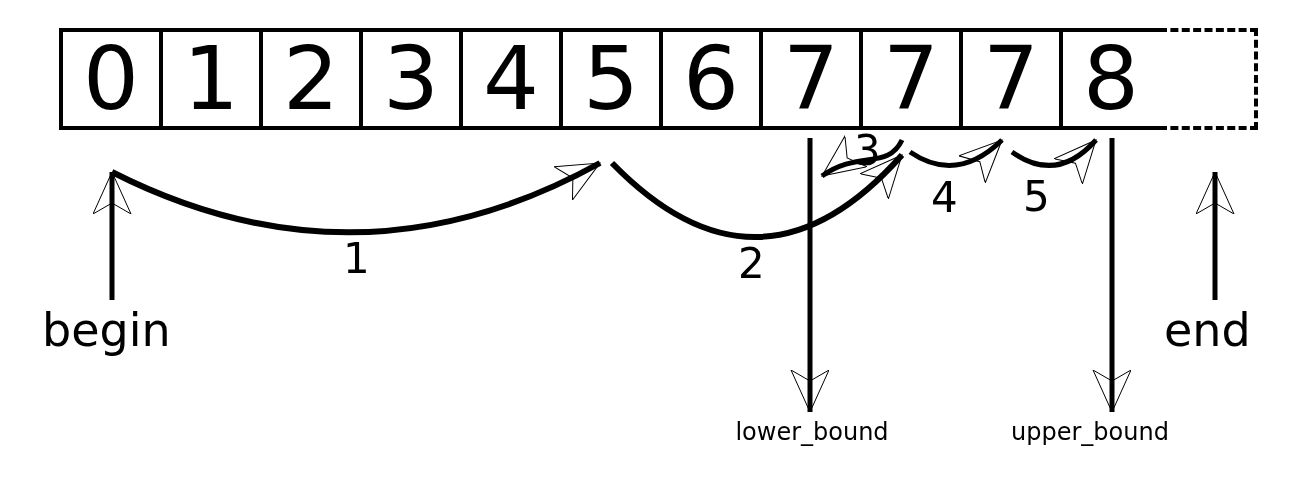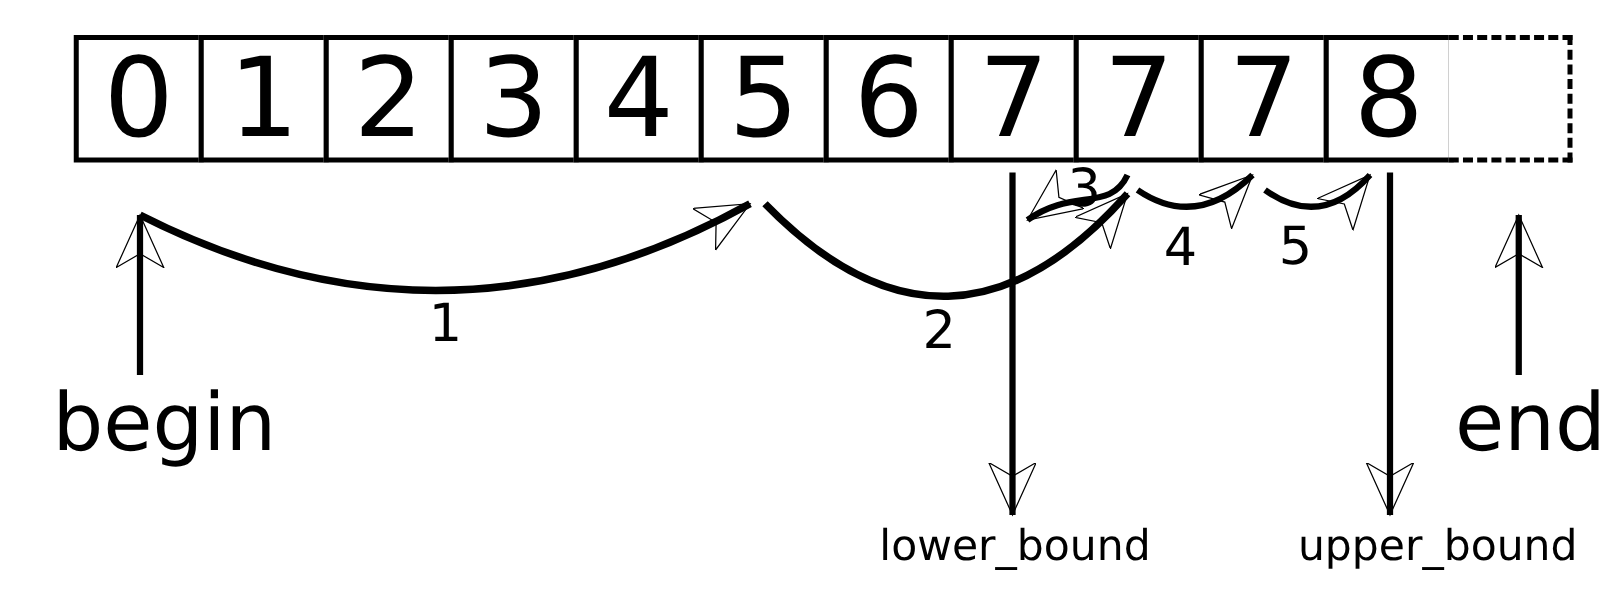--- a/index.html
+++ b/index.html
@@ -50,29 +50,29 @@
   .overlay path, .overlay line {
     fill: none;
     stroke: #000000;
     stroke-linecap: butt;
   }
   .w6 { stroke-width: 6px; }
   .w5 { stroke-width: 5px; }
   
   .lbl {
     position: absolute;
-    font-size: 64px;
+    font-size: 46px;
     line-height: 1.05;
     white-space: nowrap;
   }
   .lbl.begin { left: 42px;  top: 306px; }
   .lbl.end   { left: 1164px; top: 306px; text-align: right; }
-  .lbl.small { font-size: 34px; width: 300px; text-align: center; }
+  .lbl.small { font-size: 24px; width: 300px; text-align: center; }
   .lbl.lb { left: 662px; top: 420px; }
-  .lbl.ub { left: 962px; top: 420px; text-align: right; }
+  .lbl.ub { left: 940px; top: 420px; }
   .step {
     position: absolute;
     font-size: 42px;
     line-height: 1;
     white-space: nowrap;
   }
   .step.s1 { left: 343px;  top: 238px; }
   .step.s2 { left: 738px;  top: 243px; }
   .step.s3 { left: 854px;  top: 130px; }
   .step.s4 { left: 931px;  top: 177px; }

